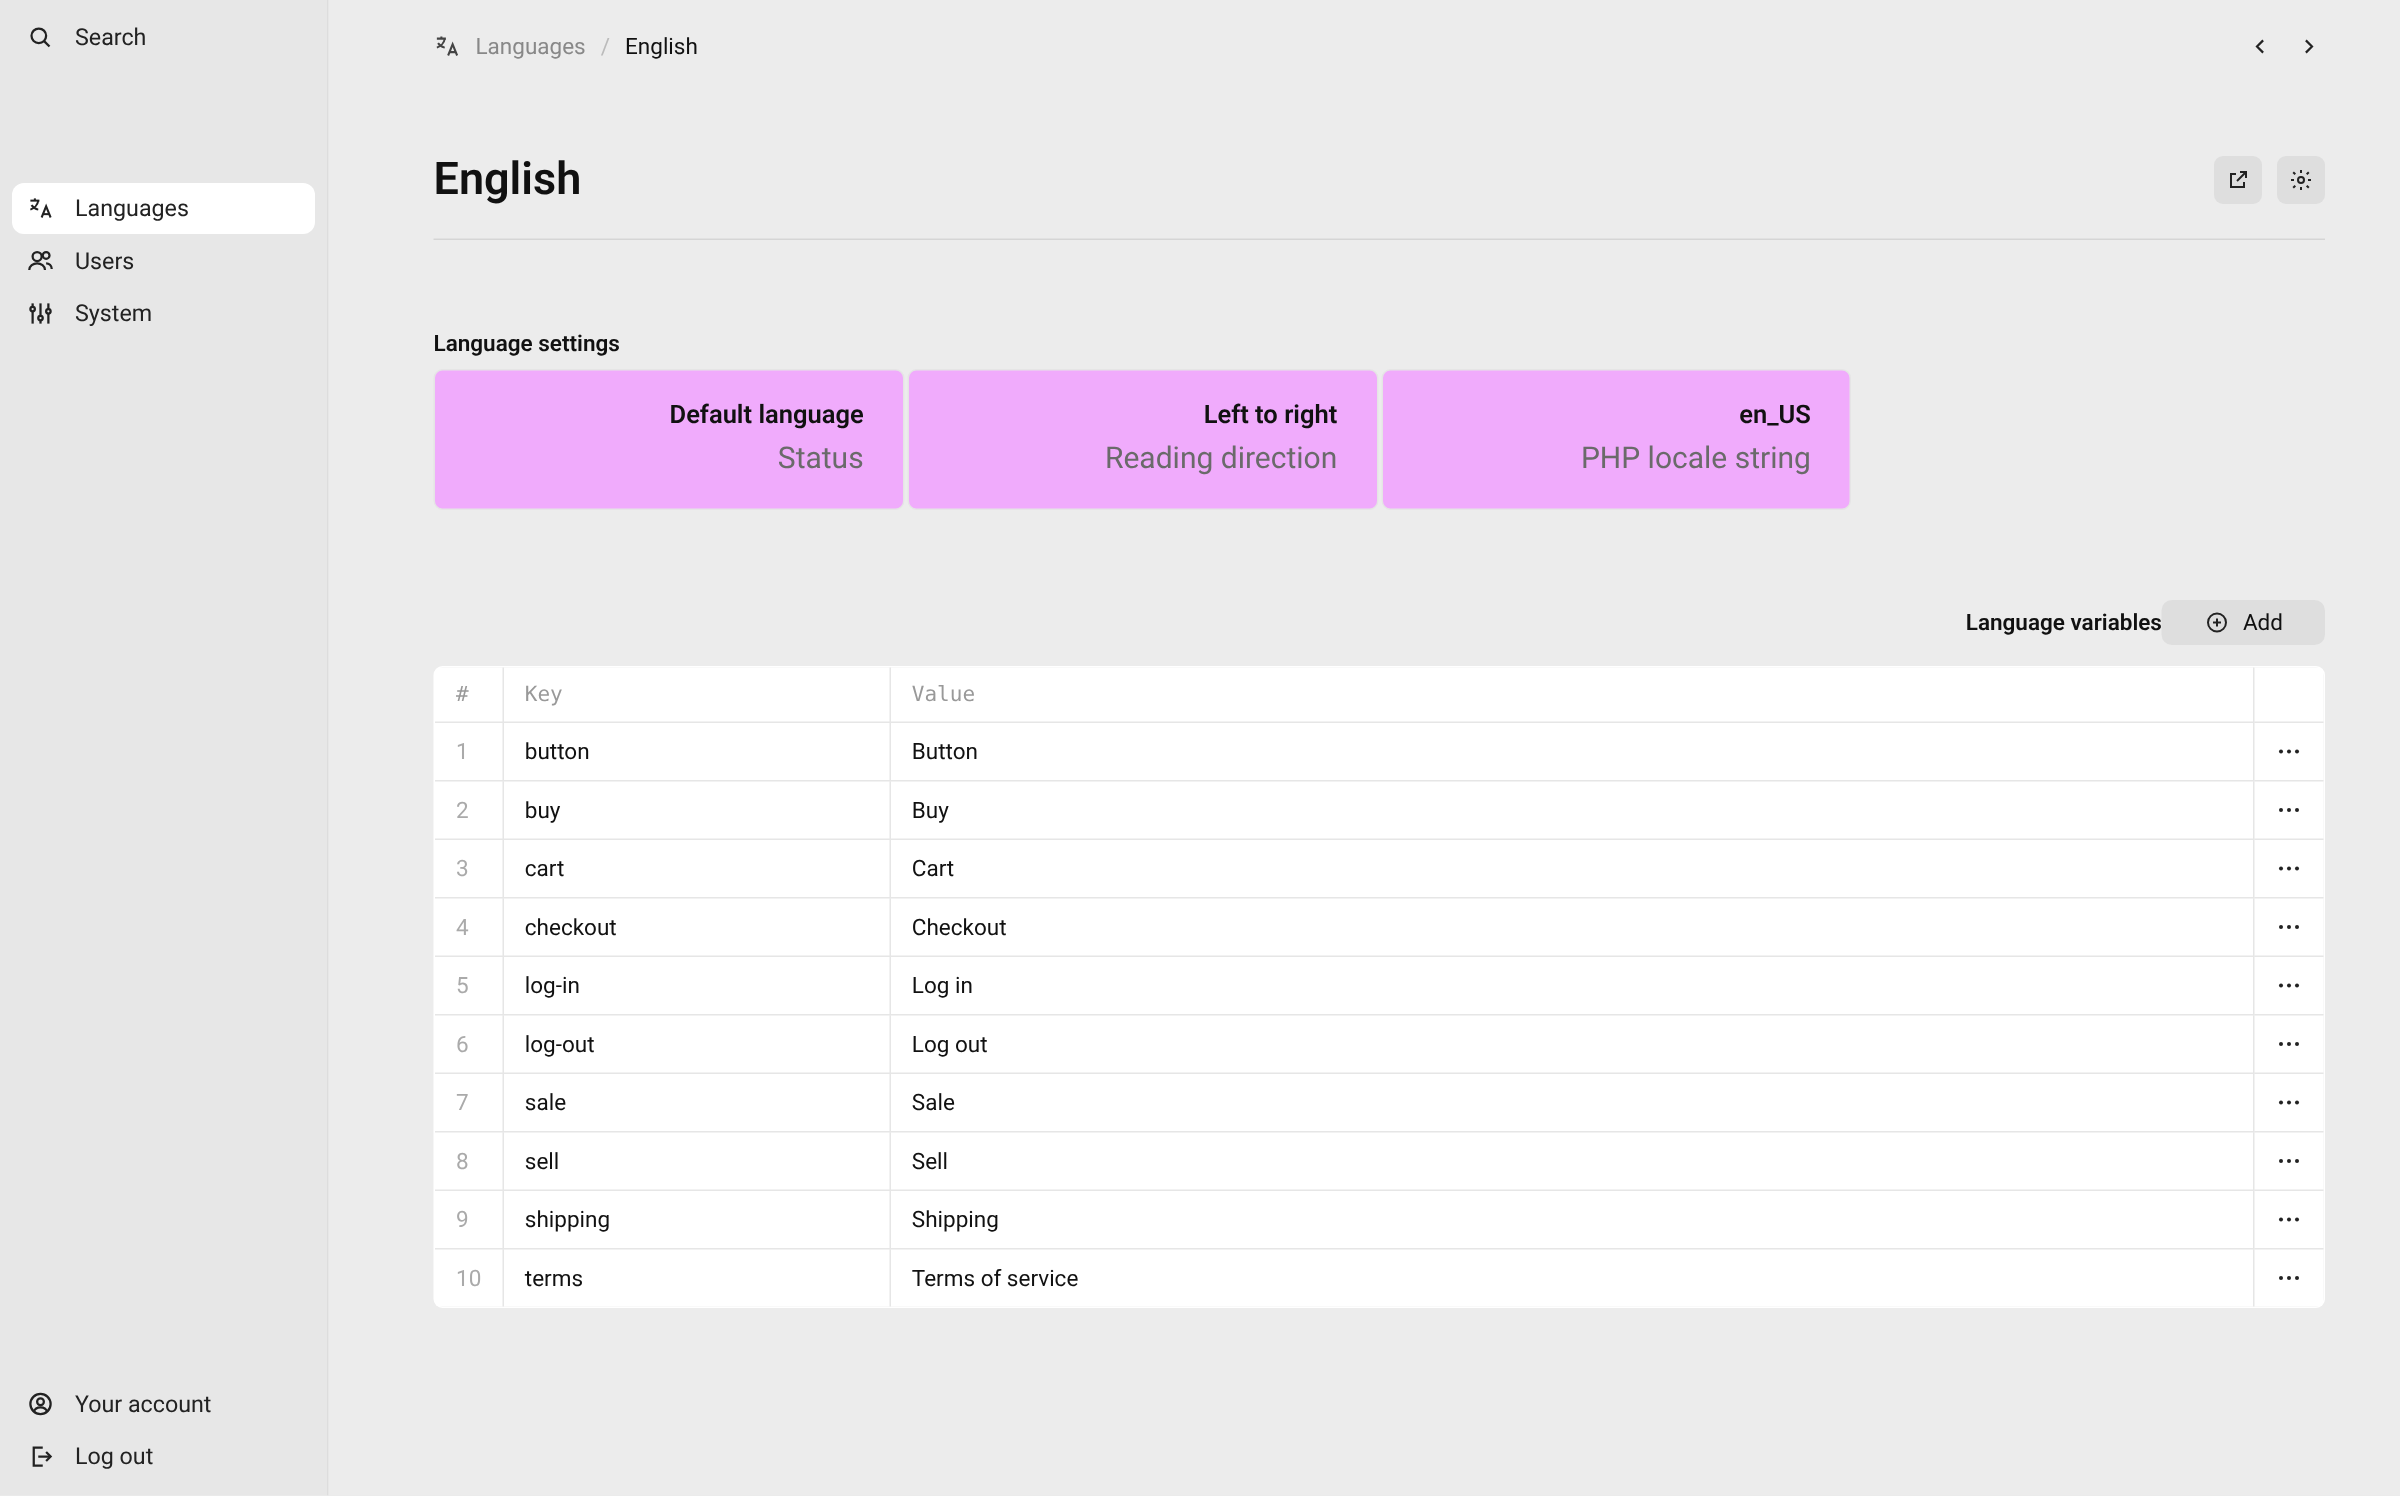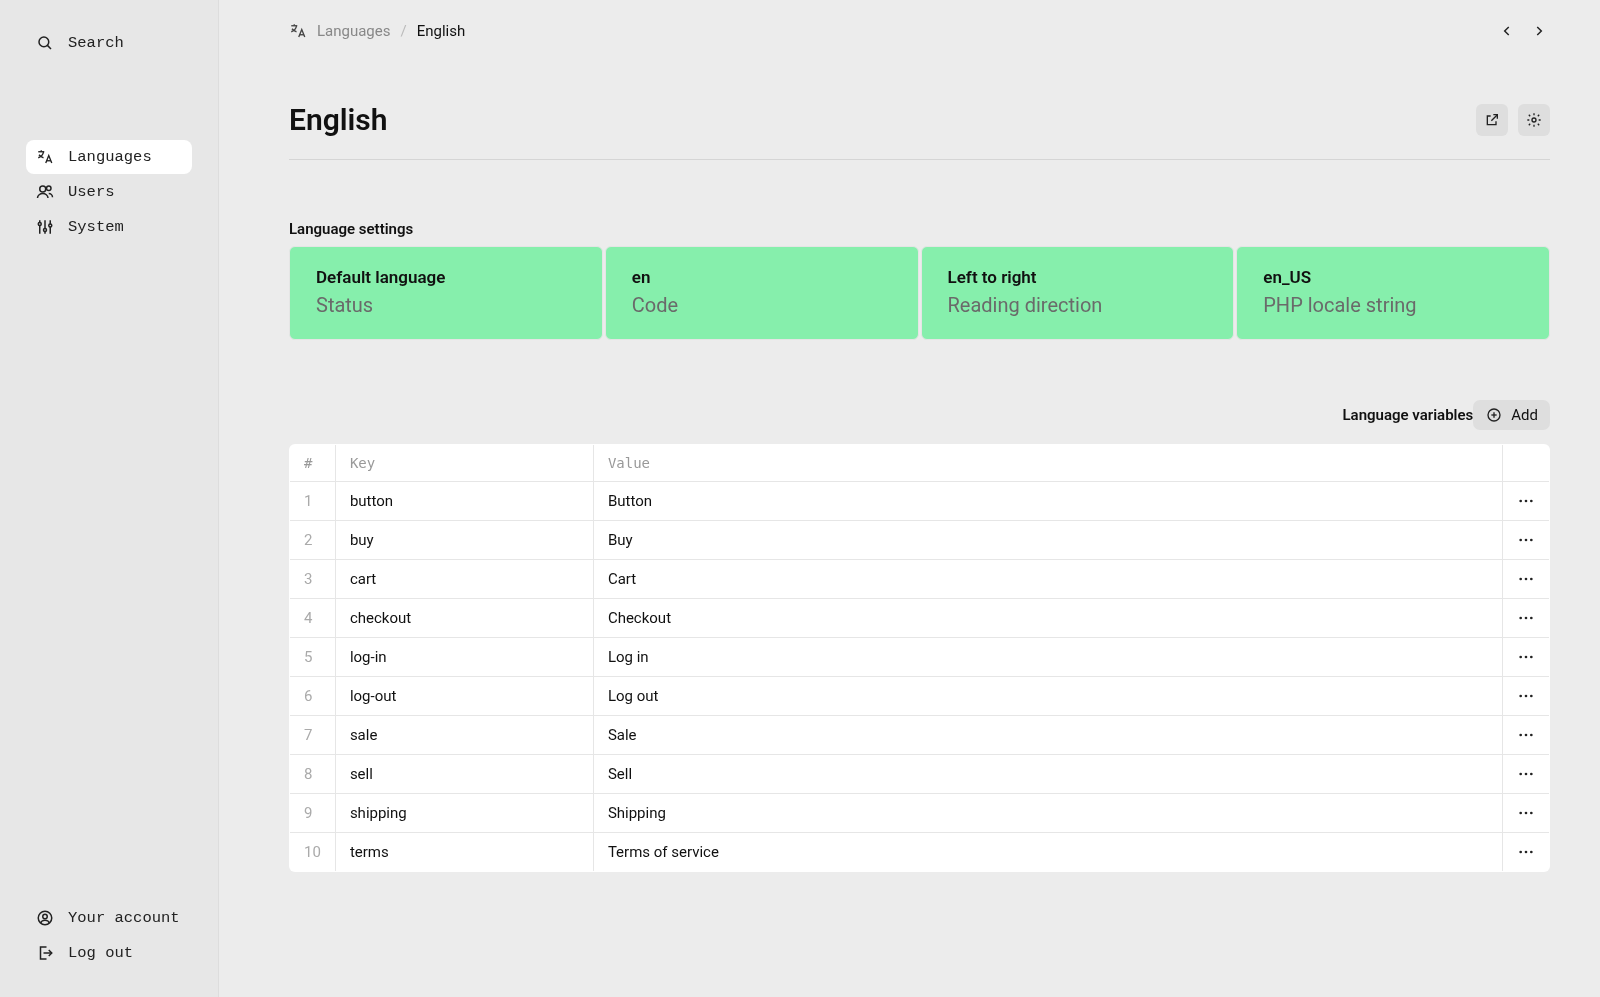--- a/index.html
+++ b/index.html
@@ -19,23 +19,22 @@
       width: 1600px;
       height: 997px;
     }
 
     
     .sidebar {
       width: 219px;
       background: #e7e7e7;
       display: flex;
       flex-direction: column;
-      padding: 26px;
+      padding: 8px;
       border-right: 1px solid #ddd;
-      font-family: Liberation Mono, monospace;
     }
     .sidebar-search {
       display: flex;
       align-items: center;
       gap: 14px;
       padding: 8px 10px;
       border-radius: 8px;
       cursor: pointer;
     }
     .sidebar-search span {
@@ -165,25 +164,26 @@
       margin-bottom: 8px;
     }
 
     .settings-grid {
       display: grid;
       grid-template-columns: repeat(4, 1fr);
       gap: 2px;
       margin-bottom: 60px;
     }
     .settings-card {
-      background: #86efac;
+      background: #f0abfc;
       border: 1px solid #e5e5e5;
       border-radius: 6px;
       padding: 20px 26px 22px 26px;
       cursor: pointer;
+      text-align: right;
     }
     .settings-card-value {
       font-size: 17px;
       font-weight: 600;
       margin-bottom: 6px;
     }
     .settings-card-label {
       font-size: 20px;
       color: #6a6a6a;
     }
@@ -193,21 +193,21 @@
       align-items: center;
       justify-content: flex-end;
       margin-bottom: 14px;
     }
     .add-btn {
       display: flex;
       align-items: center;
       gap: 8px;
       background: #dedede;
       border-radius: 7px;
-      padding: 6px 12px;
+      padding: 6px 28px;
       cursor: pointer;
       font-size: 15px;
     }
     .add-btn svg {
       width: 16px;
       height: 16px;
     }
 
     .vars-table {
       width: 100%;
@@ -391,24 +391,20 @@
       </div>
     </div>
 
     <h2 class="section-title">Language settings</h2>
     <div class="settings-grid">
       <div class="settings-card">
         <div class="settings-card-value">Default language</div>
         <div class="settings-card-label">Status</div>
       </div>
       <div class="settings-card">
-        <div class="settings-card-value">en</div>
-        <div class="settings-card-label">Code</div>
-      </div>
-      <div class="settings-card">
         <div class="settings-card-value">Left to right</div>
         <div class="settings-card-label">Reading direction</div>
       </div>
       <div class="settings-card">
         <div class="settings-card-value">en_US</div>
         <div class="settings-card-label">PHP locale string</div>
       </div>
     </div>
 
     <div class="vars-header">

